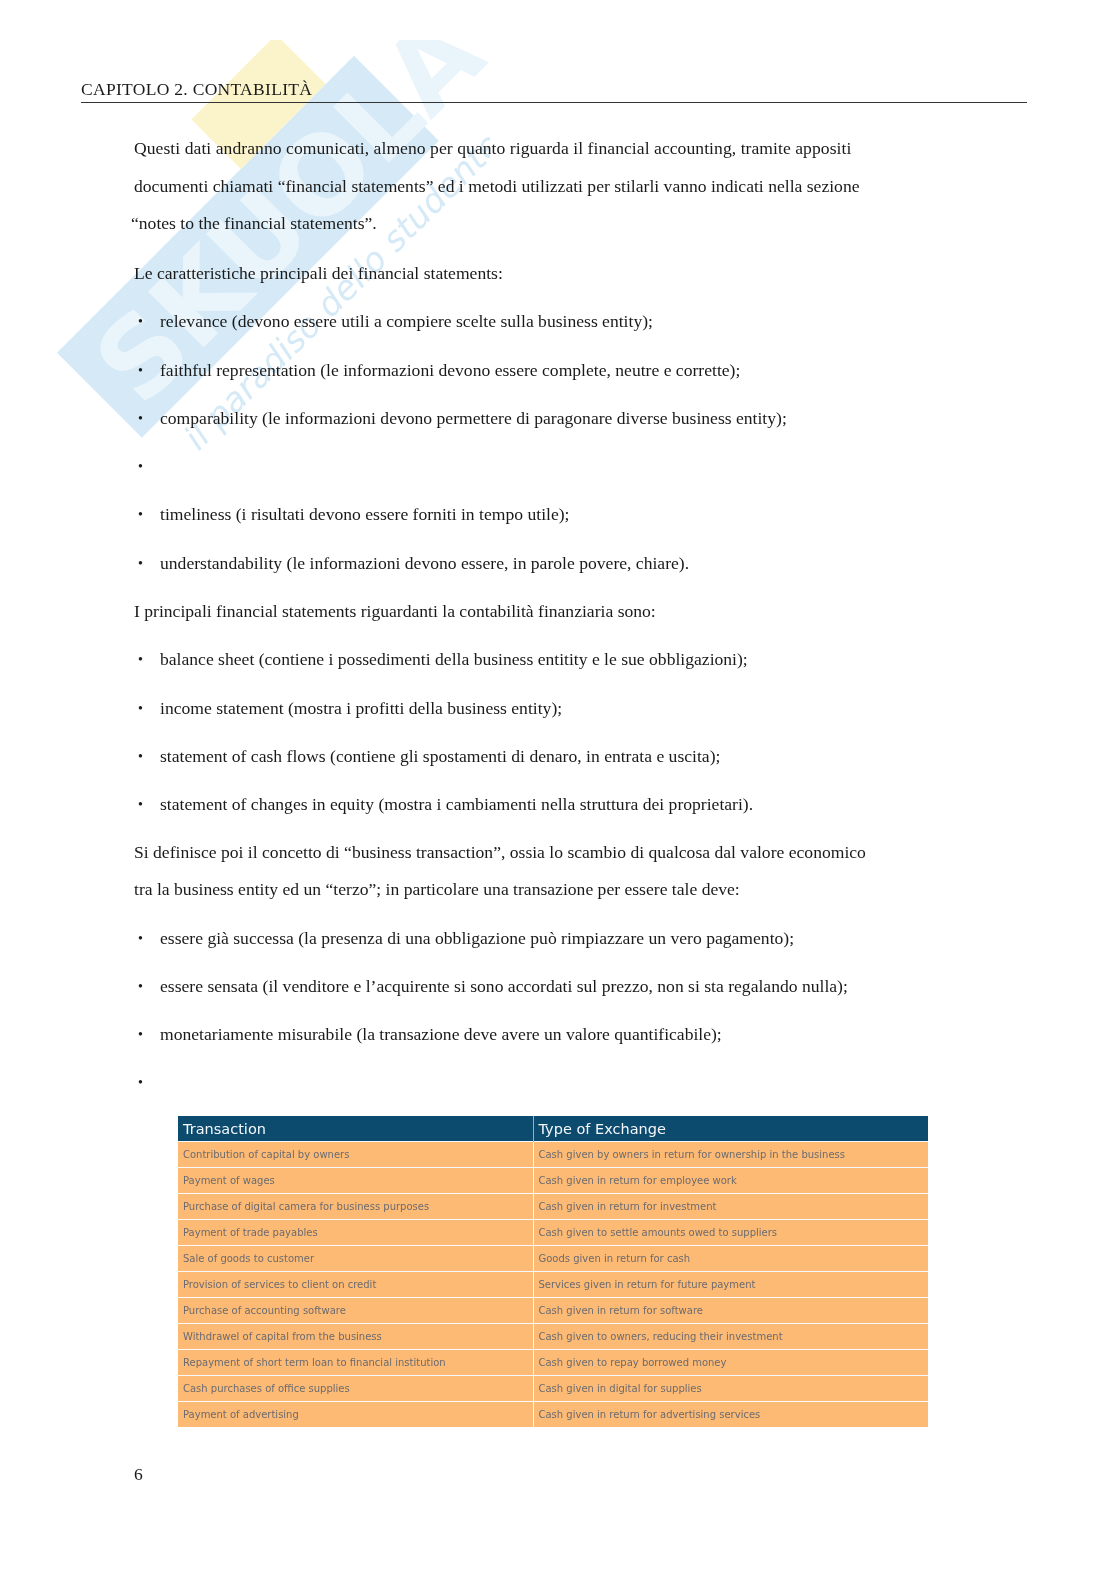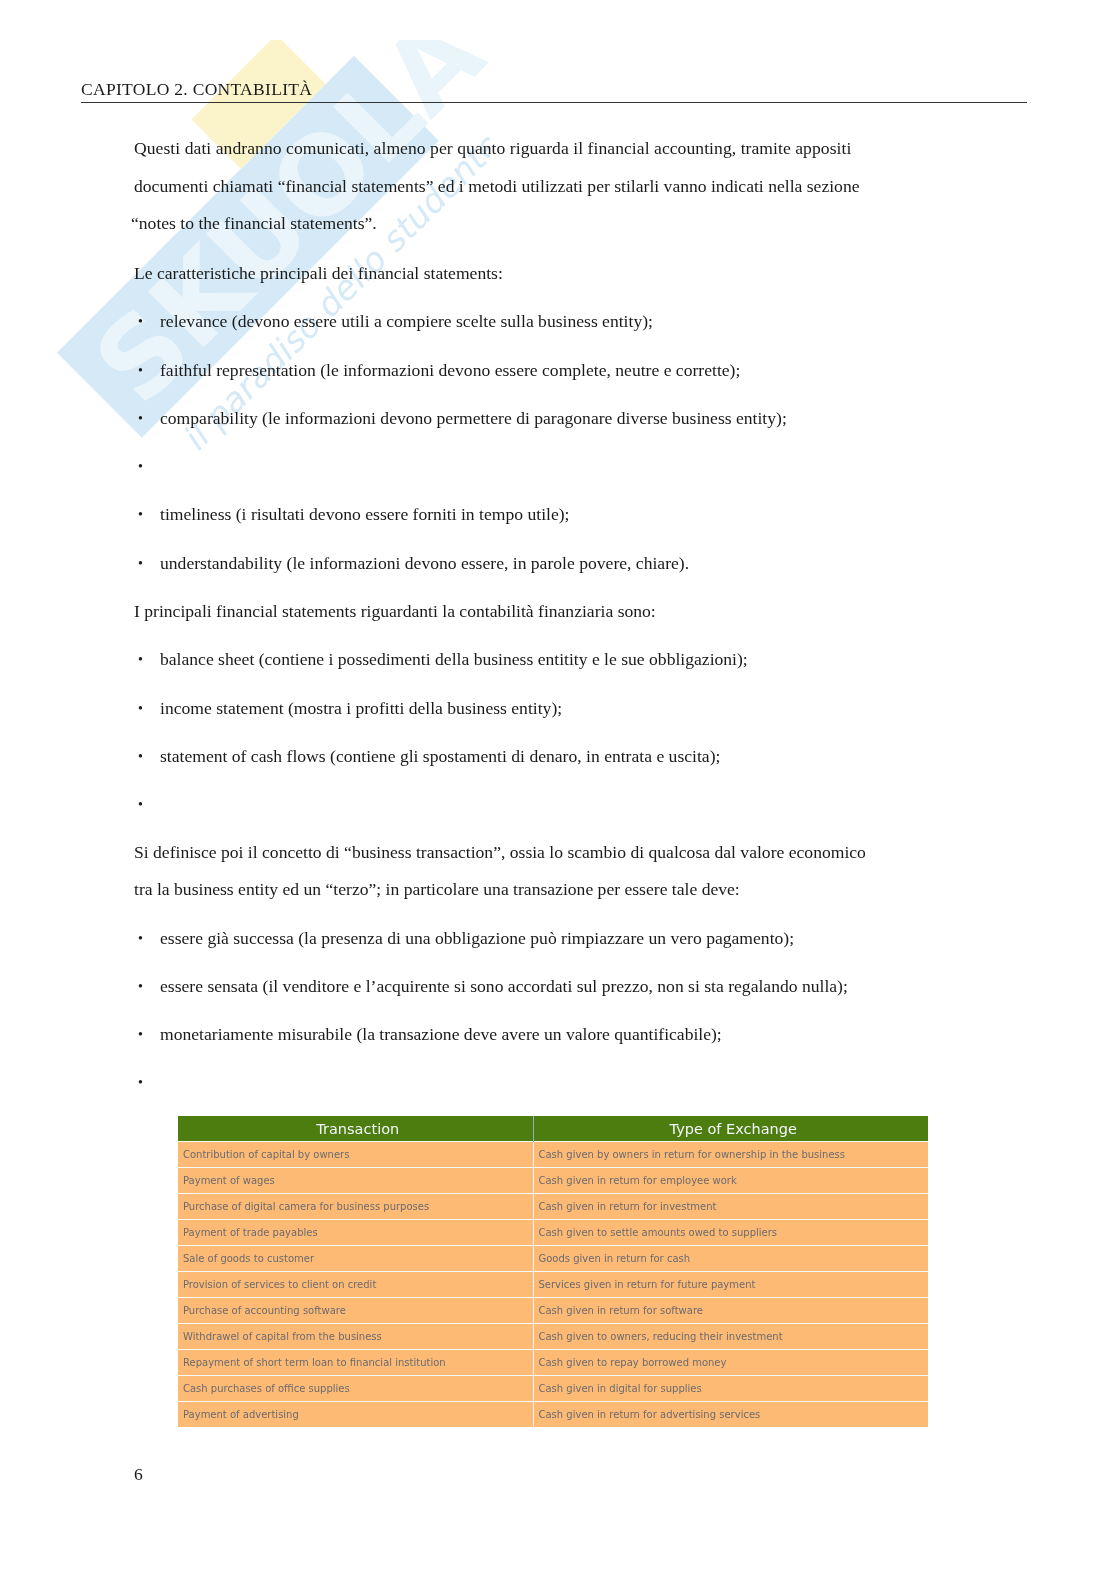--- a/index.html
+++ b/index.html
@@ -23,21 +23,21 @@
   .p1 .line { display: block; white-space: nowrap; }
   .p1 .l3 { margin-left: -3px; }
 
   .block { position: absolute; left: 0; width: 860px; white-space: nowrap; }
   .bullet-item { position: absolute; left: 26px; white-space: nowrap; }
   .bullet-dot { position: absolute; left: -22px; top: 0; font-size: 14px; }
 
   .table-wrap { position: absolute; left: 178px; top: 1116px; width: 750px; }
   table.tx { border-collapse: collapse; width: 750px; table-layout: fixed;
              font-family: "DejaVu Sans", "Liberation Sans", sans-serif; }
-  table.tx th { background: #4d7c0f; color: #f4f7fb; font-weight: normal; text-align: center;
+  table.tx th { background: #0c4a6e; color: #f4f7fb; font-weight: normal; text-align: left;
                 font-size: 14.5px; height: 25px; padding: 0 0 0 5px; }
   table.tx th + th { border-left: 1px solid #8fb0d0; }
   table.tx td { background: #fdba74; color: #6b6b70; font-size: 10px; height: 25px;
                 padding: 0 0 0 5px; border-top: 1.5px solid #f7f9fc; white-space: nowrap; overflow: hidden; }
   table.tx td + td { border-left: 1px solid #f7f9fc; }
   col.c1 { width: 355px; } col.c2 { width: 395px; }
 
   .page-number { position: absolute; left: 134px; top: 1464px; font-size: 17.5px;
                  font-family: "Liberation Serif", serif; }
 </style>
@@ -74,21 +74,21 @@
       <div class="bullet-item para" style="top:318px;"><span class="bullet-dot">•</span></div>
       <div class="bullet-item para" style="top:366px;"><span class="bullet-dot">•</span><span>timeliness (i risultati devono essere forniti in tempo utile);</span></div>
       <div class="bullet-item para" style="top:415px;"><span class="bullet-dot">•</span><span>understandability (le informazioni devono essere, in parole povere, chiare).</span></div>
     </div>
 
     <div class="block para" style="top:463px;">I principali financial statements riguardanti la contabilità finanziaria sono:</div>
     <div class="bullet-list">
       <div class="bullet-item para" style="top:511px;"><span class="bullet-dot">•</span><span>balance sheet (contiene i possedimenti della business entitity e le sue obbligazioni);</span></div>
       <div class="bullet-item para" style="top:560px;"><span class="bullet-dot">•</span><span>income statement (mostra i profitti della business entity);</span></div>
       <div class="bullet-item para" style="top:608px;"><span class="bullet-dot">•</span><span>statement of cash flows (contiene gli spostamenti di denaro, in entrata e uscita);</span></div>
-      <div class="bullet-item para" style="top:656px;"><span class="bullet-dot">•</span></div>
+      <div class="bullet-item para" style="top:656px;"><span class="bullet-dot">•</span><span>statement of changes in equity (mostra i cambiamenti nella struttura dei proprietari).</span></div>
     </div>
 
     <div class="block para" style="top:704px;">Si definisce poi il concetto di “business transaction”, ossia lo scambio di qualcosa dal valore economico</div>
     <div class="block para" style="top:741px;">tra la business entity ed un “terzo”; in particolare una transazione per essere tale deve:</div>
     <div class="bullet-list">
       <div class="bullet-item para" style="top:790px;"><span class="bullet-dot">•</span><span>essere già successa (la presenza di una obbligazione può rimpiazzare un vero pagamento);</span></div>
       <div class="bullet-item para" style="top:838px;"><span class="bullet-dot">•</span><span>essere sensata (il venditore e l’acquirente si sono accordati sul prezzo, non si sta regalando nulla);</span></div>
       <div class="bullet-item para" style="top:886px;"><span class="bullet-dot">•</span><span>monetariamente misurabile (la transazione deve avere un valore quantificabile);</span></div>
       <div class="bullet-item para" style="top:934px;"><span class="bullet-dot">•</span></div>
     </div>

